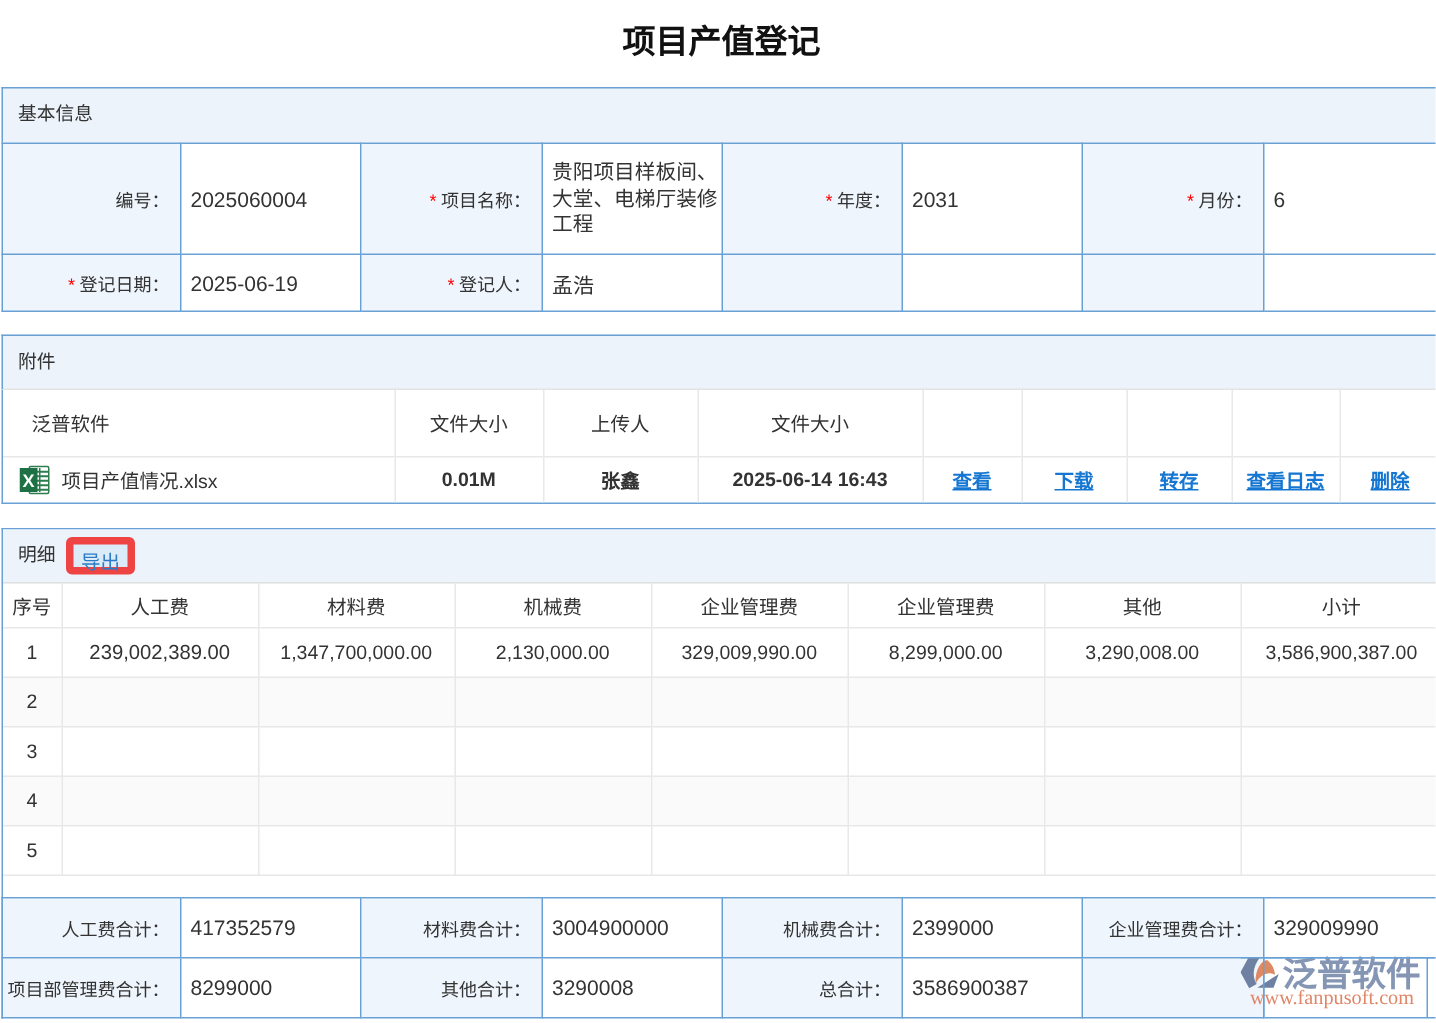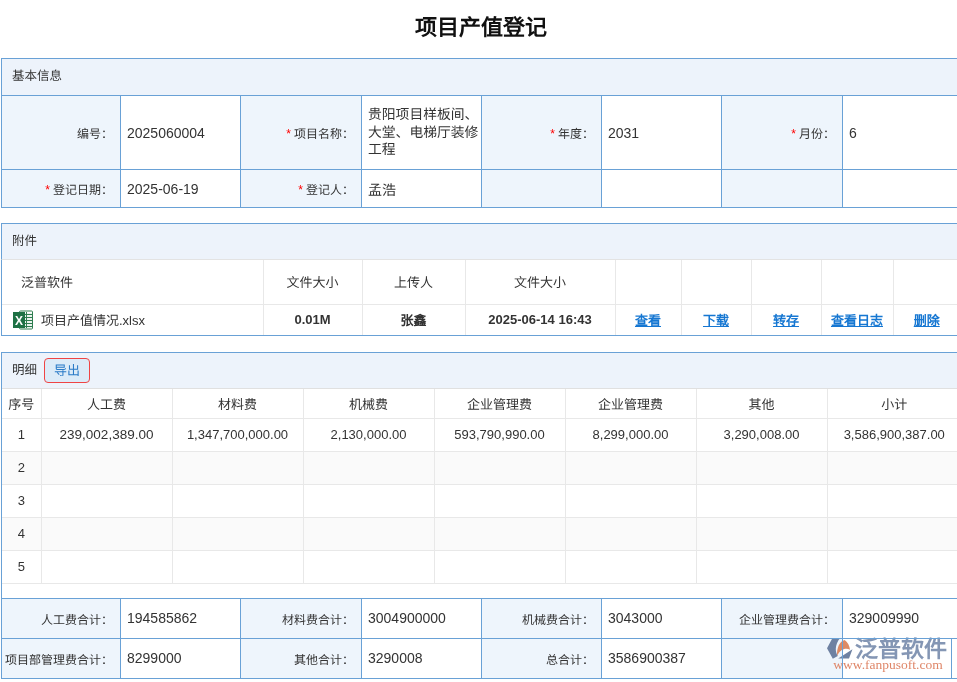--- a/index.html
+++ b/index.html
@@ -25,21 +25,21 @@
 .gtab tr td:first-child{border-left:none;}
 .gtab tr td:last-child{border-right:none;}
 .gtab tr:last-child td{border-bottom:none;}
 .dtab tr:last-child td{border-bottom:1px solid #e8e8e8;}
 .gtab tr:first-child td{border-top:none;}
 a.lnk{color:#1677d2;text-decoration:underline;font-weight:bold;}
 .bar2{height:36px;box-sizing:border-box;background:#edf3fb;
   border-bottom:1px solid #e0e0e0;line-height:34px;padding-left:10px;font-size:12.5px;}
 .btn{display:inline-block;vertical-align:middle;margin:0 0 0 7px;width:46px;height:25px;
   line-height:23px;text-align:center;box-sizing:border-box;background:#dcebf8;
-  border:1px solid #ef4444;border-radius:4px;color:#2b7bc7;font-size:13px;}
+  border:5px solid #ef4444;border-radius:4px;color:#2b7bc7;font-size:13px;}
 .num{text-align:center;}
 .wm{position:absolute;z-index:9;}
 .wmtxt{position:absolute;left:855px;top:639px;font-size:23px;line-height:21px;font-weight:bold;
   color:#8496b4;letter-spacing:0px;white-space:nowrap;text-align:right;}
 .wmurl{position:absolute;left:828px;top:657px;width:120px;text-align:center;
   font-family:"Liberation Serif",serif;font-weight:normal;font-size:13.5px;color:#df8668;}
 </style>
 </head>
 <body>
 <div class="title">项目产值登记</div>
@@ -158,21 +158,21 @@
       <td class="num">企业管理费</td>
           <td class="num">企业管理费</td>
           <td class="num">其他</td>
           <td class="num">小计</td>
     </tr>
     <tr style="height:33px;font-size:13.5px;">
       <td class="num">1</td>
           <td class="num" style="font-size:13.5px;">239,002,389.00</td>
           <td class="num">1,347,700,000.00</td>
           <td class="num">2,130,000.00</td>
-      <td class="num">593,790,990.00</td>
+      <td class="num">329,009,990.00</td>
           <td class="num">8,299,000.00</td>
           <td class="num">3,290,008.00</td>
           <td class="num">3,586,900,387.00</td>
     </tr>
     <tr style="height:33px;background:#fafafa;">
           <td class="num">2</td>
           <td></td>
           <td></td>
           <td></td>
           <td></td>
@@ -219,25 +219,25 @@
         <col style="width:121px">
         <col style="width:120px">
         <col style="width:120px">
         <col style="width:120px">
         <col style="width:121px">
         <col style="width:120px">
       </colgroup>
     <tbody>
         <tr style="height:40px;">
       <td class="l">人工费合计：</td>
-          <td class="v">194585862</td>
+          <td class="v">417352579</td>
       <td class="l">材料费合计：</td>
           <td class="v">3004900000</td>
       <td class="l">机械费合计：</td>
-          <td class="v">3043000</td>
+          <td class="v">2399000</td>
       <td class="l">企业管理费合计：</td>
           <td class="v">329009990</td>
     </tr>
     <tr style="height:40px;">
       <td class="l">项目部管理费合计：</td>
           <td class="v">8299000</td>
       <td class="l">其他合计：</td>
           <td class="v">3290008</td>
       <td class="l">总合计：</td>
           <td class="v">3586900387</td>

